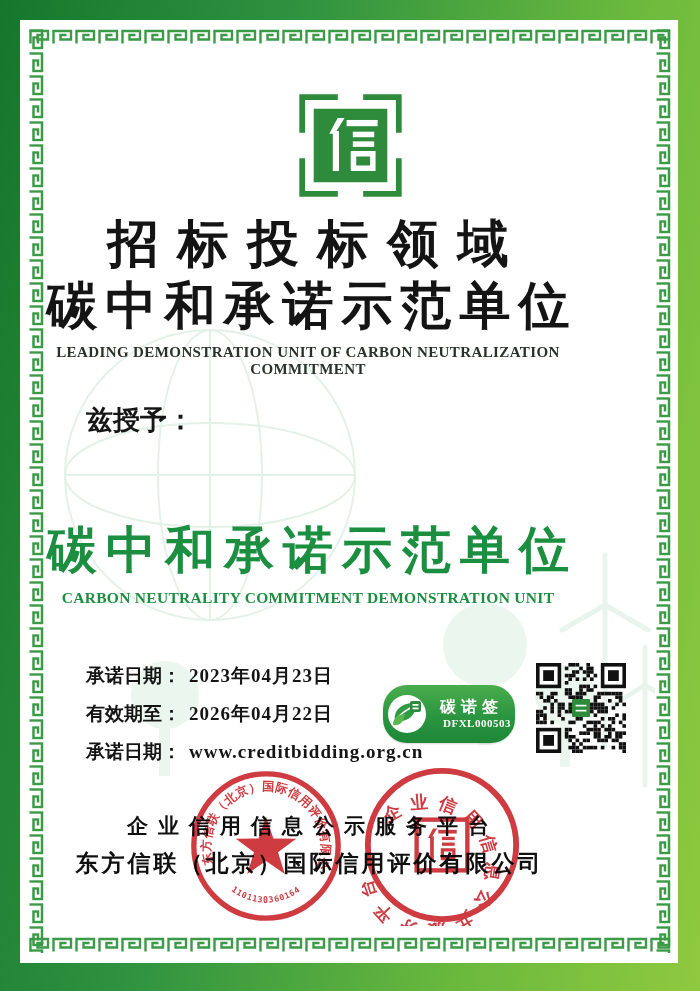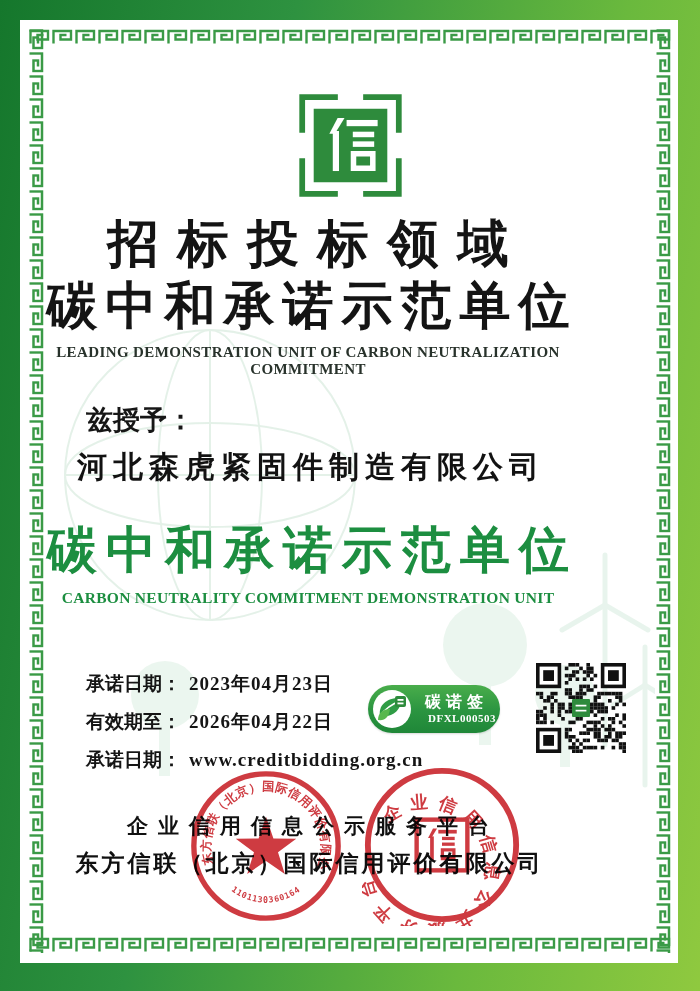--- a/index.html
+++ b/index.html
@@ -24,25 +24,25 @@
   .title-cn1{top:210px;font-size:51px;font-weight:700;color:#141414;letter-spacing:19px;text-indent:19px;}
   .title-cn2{top:272px;font-size:51px;font-weight:700;color:#141414;letter-spacing:8px;text-indent:8px;}
   .title-en{top:344px;font-size:15px;font-weight:700;color:#28322b;letter-spacing:.4px;}
 
   .award-label{left:86px;top:402px;font-size:27px;font-weight:700;color:#161616;}
   .recipient{top:447px;font-size:30px;font-weight:700;color:#121212;letter-spacing:6px;text-indent:6px;}
 
   .honor-cn{top:517px;font-size:50px;font-weight:700;color:#1c8e40;letter-spacing:9px;text-indent:9px;}
   .honor-en{top:589px;font-size:15.5px;font-weight:700;color:#1c8e40;letter-spacing:.3px;}
 
-  .fields{left:86px;top:663px;margin-top:8px;}
+  .fields{left:86px;top:663px;}
   .field-row{margin-bottom:12px;font-size:19px;font-weight:700;color:#151515;white-space:nowrap;}
   .field-row .val{margin-left:8px;letter-spacing:1px;}
 
-  .badge{left:368px;top:685px;width:132px;height:48px;border-radius:24px;
+  .badge{left:383px;top:685px;width:132px;height:58px;border-radius:24px;
     background:linear-gradient(180deg,#49ad4b 0%,#2a9440 55%,#1f8738 100%);
     display:flex;align-items:center;box-shadow:0 1px 2px rgba(0,0,0,.15);}
   .badge-icon{width:40px;height:40px;margin-left:4px;flex:0 0 auto;}
   .badge-text{flex:1;text-align:center;color:#fff;line-height:1.15;padding-right:8px;}
   .badge-title{font-size:16px;font-weight:700;letter-spacing:5px;text-indent:5px;}
   .badge-code{font-size:11px;font-weight:700;letter-spacing:.5px;margin-left:16px;}
 
   .qr{left:536px;top:663px;width:90px;height:90px;}
 
   .issuer1{top:812px;font-size:21px;font-weight:700;color:#101010;letter-spacing:10px;text-indent:10px;}
@@ -132,21 +132,20 @@
       <g color="#ffffff" transform="translate(22,20) scale(0.6)">
         <use href="#xin-strokes" width="100" height="100"></use>
       </g>
     </svg>
 
     <div class="abs center title-cn1">招标投标领域</div>
     <div class="abs center title-cn2">碳中和承诺示范单位</div>
     <div class="abs award-label">兹授予：</div>
 
     <div class="abs center title-en">LEADING DEMONSTRATION UNIT OF CARBON NEUTRALIZATION COMMITMENT</div>
-    <div class="abs center recipient">河北森虎紧固件制造有限公司</div>
 
     <div class="abs center honor-cn">碳中和承诺示范单位</div>
     <div class="abs center honor-en">CARBON NEUTRALITY COMMITMENT DEMONSTRATION UNIT</div>
 
     <div class="abs fields">
       <div class="field-row">
         <span>承诺日期：</span><span class="val">2023年04月23日</span>
       </div>
       <div class="field-row">
         <span>有效期至：</span><span class="val">2026年04月22日</span>

